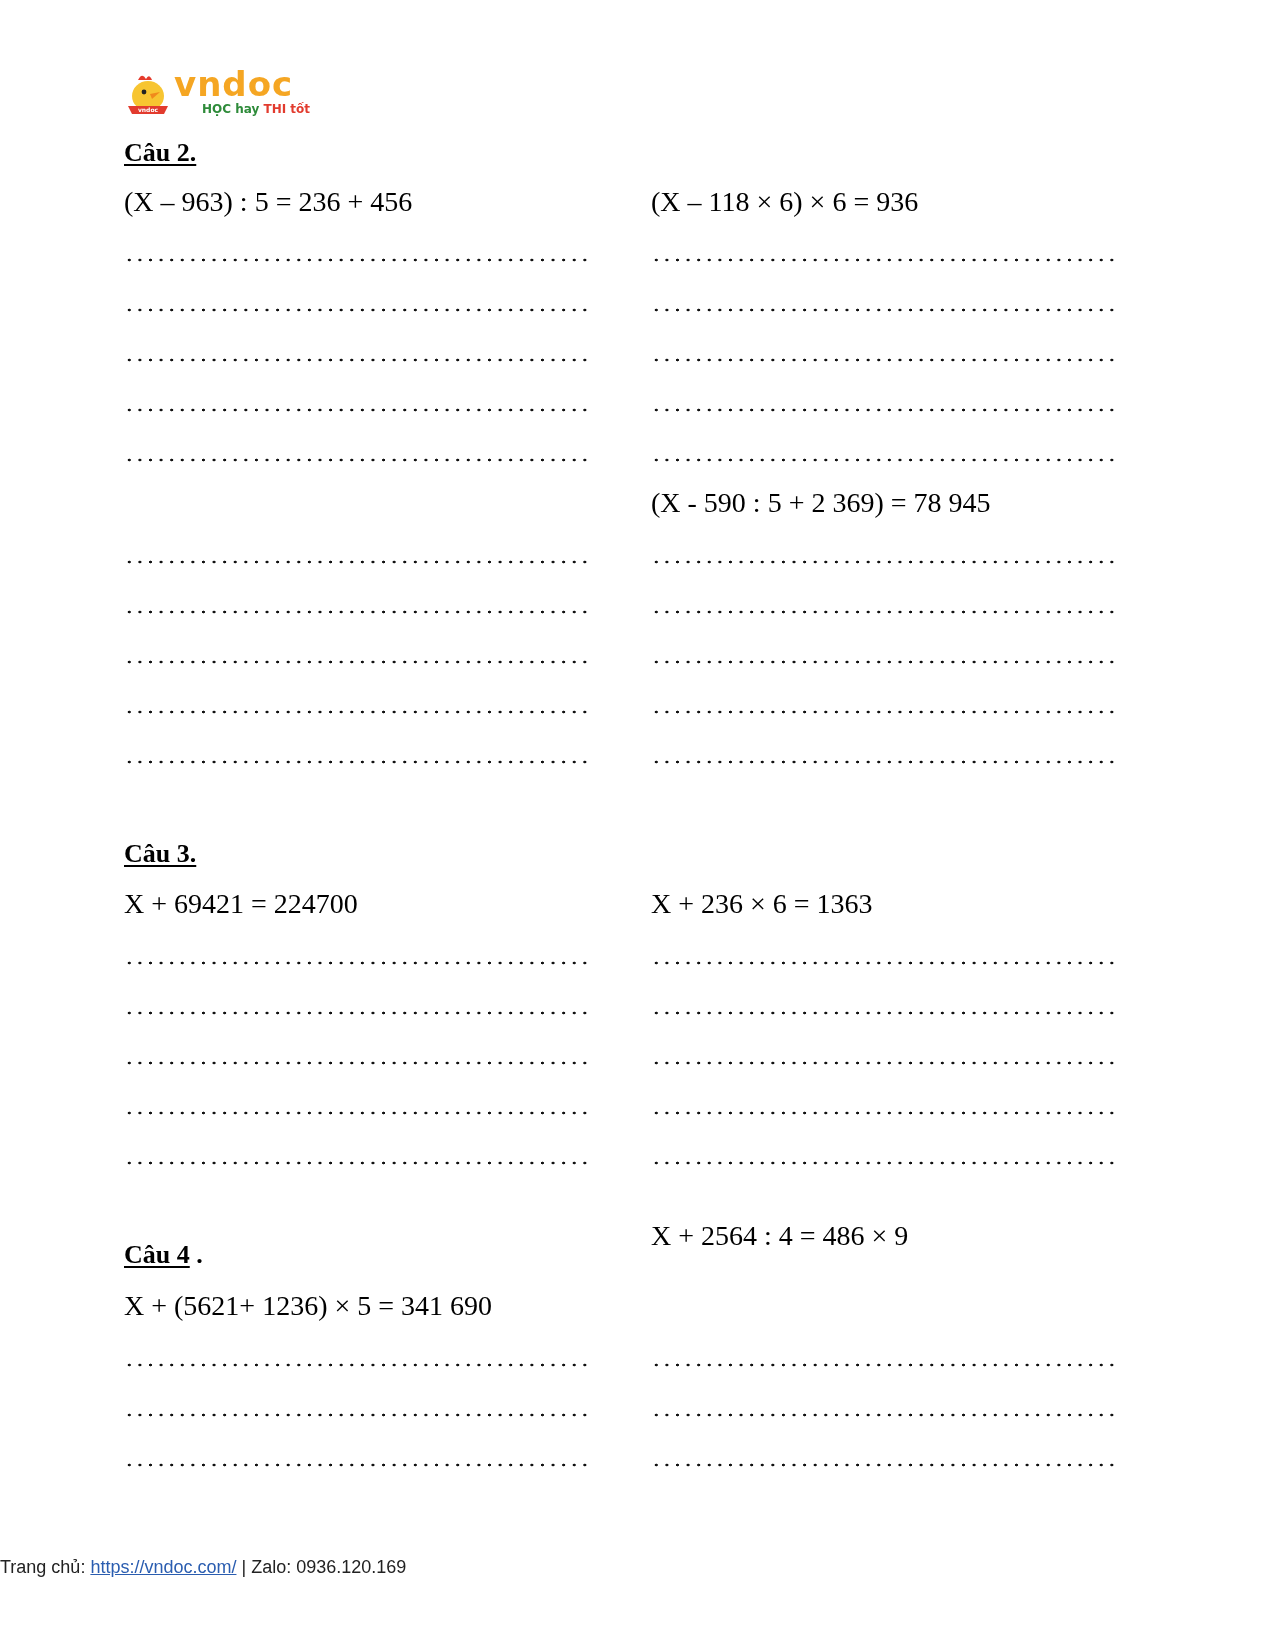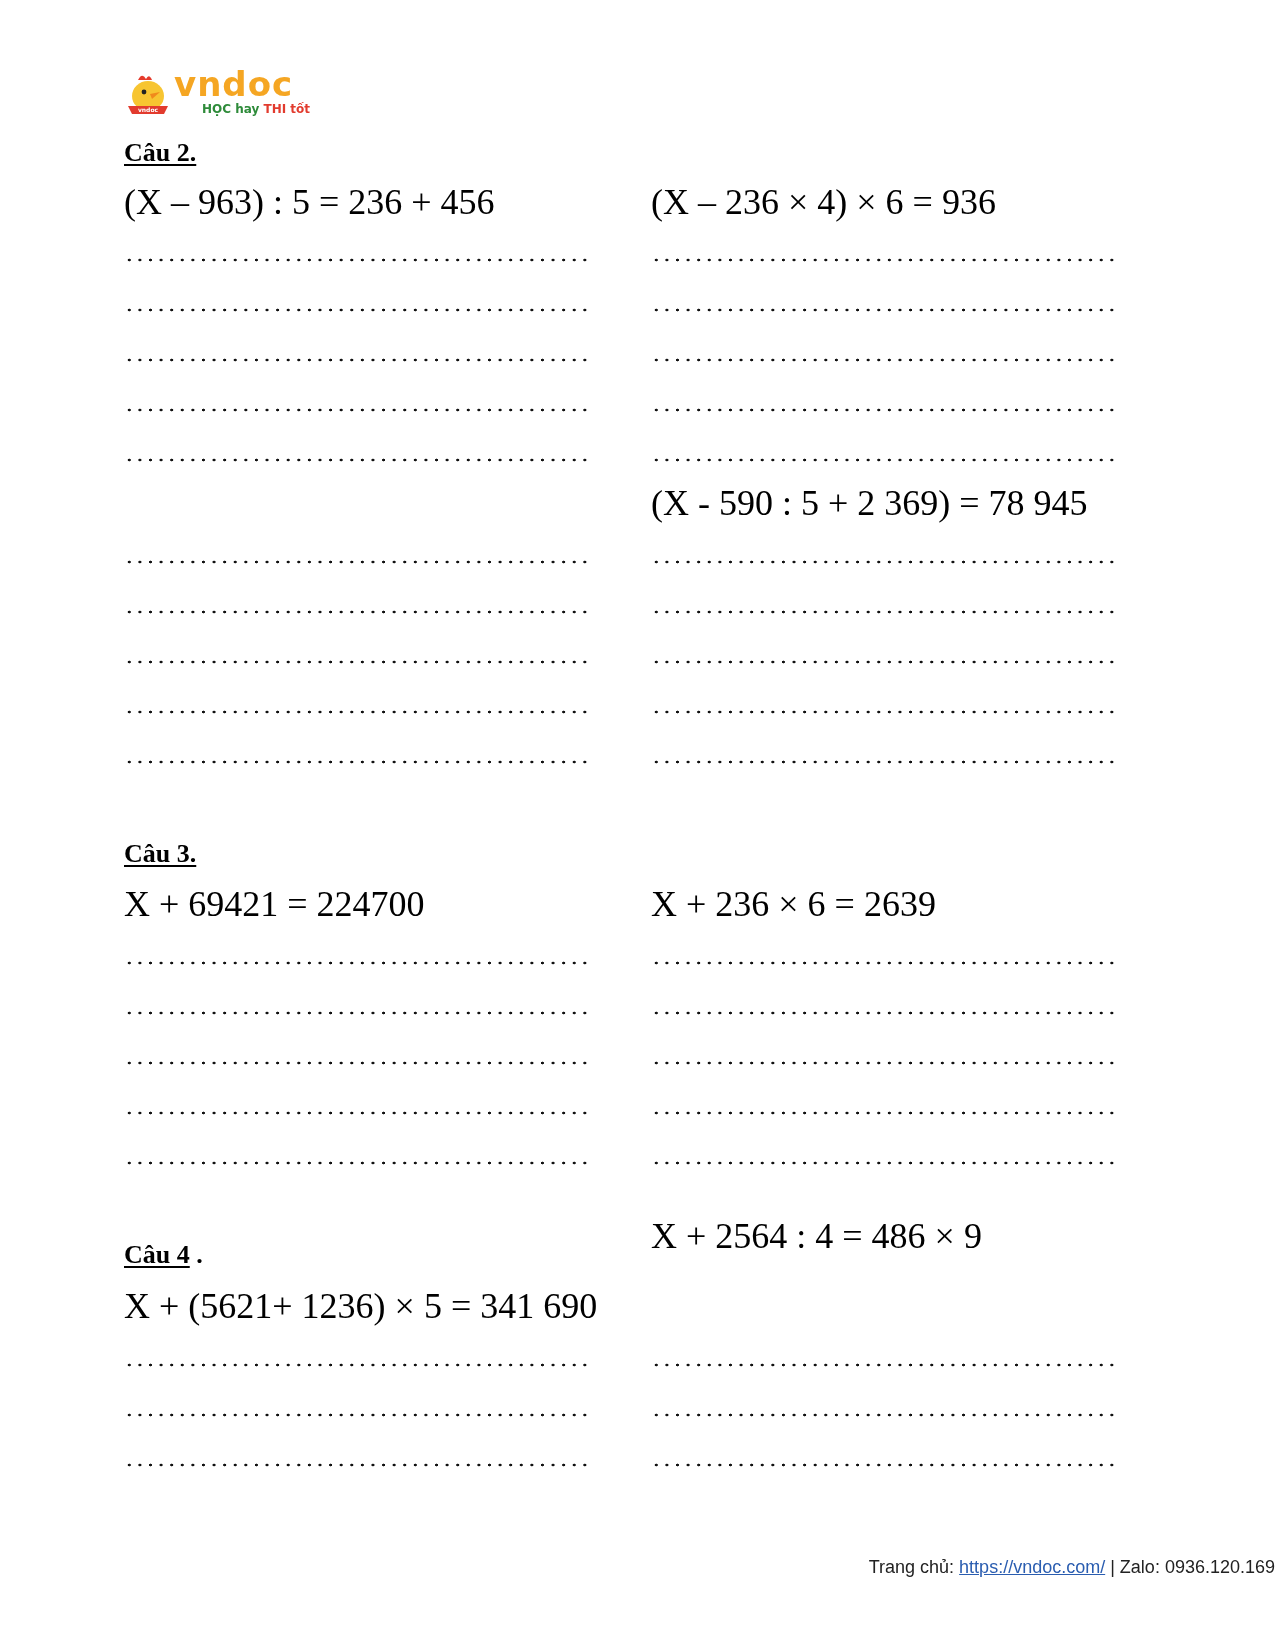--- a/index.html
+++ b/index.html
@@ -7,27 +7,27 @@
   .page { position: absolute; left: 0; top: 0; width: 1275px; height: 1650px; }
   .logo { position: absolute; left: 124px; top: 68px; width: 160px; height: 52px; }
   .logo-chick { position: absolute; left: 0; top: 2px; width: 48px; height: 48px; }
   .logo-word { position: absolute; left: 50px; top: -4px; font-family: "DejaVu Sans", sans-serif; font-weight: bold; font-size: 34px; color: #f5a623; letter-spacing: 1px; line-height: 40px; }
   .logo-tag { position: absolute; left: 52px; top: 33px; font-family: "DejaVu Sans", sans-serif; font-weight: bold; font-size: 12px; line-height: 16px; white-space: nowrap; }
   .logo-tag .g { color: #2e8b3a; margin-left: 26px; }
   .logo-tag .r { color: #e23b2e; }
 
   .heading { position: absolute; left: 124px; font-family: "Liberation Serif", serif; font-weight: bold; font-size: 26px; color: #000; line-height: 30px; white-space: nowrap; }
   .heading .u { text-decoration: underline; text-decoration-thickness: 2px; text-underline-offset: 3px; }
-  .eq { position: absolute; font-family: "Liberation Serif", serif; font-size: 36px; color: #000; line-height: 32px; white-space: nowrap; }
+  .eq { position: absolute; font-family: "Liberation Serif", serif; font-size: 28px; color: #000; line-height: 32px; white-space: nowrap; }
   .dots { position: absolute; width: 466px; height: 4px;
           background-image: radial-gradient(circle, #111 1.3px, transparent 1.6px);
           background-size: 10.6px 4px; background-repeat: repeat-x; }
   .left { left: 124px; }
   .right { left: 651px; }
-  .footer { position: absolute; left: 0; width: 1275px; top: 1556px; text-align: right; font-family: "Liberation Sans", sans-serif; font-size: 18px; color: #222; line-height: 22px; }
+  .footer { position: absolute; left: 0; width: 1275px; top: 1556px; text-align: left; font-family: "Liberation Sans", sans-serif; font-size: 18px; color: #222; line-height: 22px; }
   .footer a { color: #2a5db0; text-decoration: underline; }
 </style>
 </head>
 <body>
 
 <div class="page">
 
   <div class="logo">
     <svg class="logo-chick" viewBox="0 0 48 48">
       <ellipse cx="24" cy="26" rx="16" ry="15" fill="#f7c531"></ellipse>
@@ -37,21 +37,21 @@
       <path d="M4 36 L44 36 L40 44 L8 44 Z" fill="#e23b2e"></path>
       <text x="24" y="42" font-size="6" text-anchor="middle" fill="#fff" font-family="DejaVu Sans, sans-serif" font-weight="bold">vndoc</text>
     </svg>
     <div class="logo-word">vndoc</div>
     <div class="logo-tag"><span class="g">HỌC hay </span><span class="r">THI tốt</span></div>
   </div>
 
   <div class="heading" style="top:138px"><span class="u">Câu 2.</span><span></span></div>
 
   <div class="eq left" style="top:186px">(X – 963) : 5 = 236 + 456</div>
-  <div class="eq right" style="top:186px">(X – 236 × 4) × 6 = 936</div>
+  <div class="eq right" style="top:186px">(X – 118 × 6) × 6 = 936</div>
 
   <div class="dots left" style="top:258px"></div>
   <div class="dots left" style="top:308px"></div>
   <div class="dots left" style="top:358px"></div>
   <div class="dots left" style="top:408px"></div>
   <div class="dots left" style="top:458px"></div>
   <div class="dots right" style="top:258px"></div>
   <div class="dots right" style="top:308px"></div>
   <div class="dots right" style="top:358px"></div>
   <div class="dots right" style="top:408px"></div>
@@ -66,21 +66,21 @@
   <div class="dots left" style="top:760px"></div>
   <div class="dots right" style="top:560px"></div>
   <div class="dots right" style="top:610px"></div>
   <div class="dots right" style="top:660px"></div>
   <div class="dots right" style="top:710px"></div>
   <div class="dots right" style="top:760px"></div>
 
   <div class="heading" style="top:839px"><span class="u">Câu 3.</span><span></span></div>
 
   <div class="eq left" style="top:888px">X +  69421 =  224700</div>
-  <div class="eq right" style="top:888px">X  + 236  × 6  =  2639</div>
+  <div class="eq right" style="top:888px">X  + 236  × 6  =  1363</div>
 
   <div class="dots left" style="top:961px"></div>
   <div class="dots left" style="top:1011px"></div>
   <div class="dots left" style="top:1061px"></div>
   <div class="dots left" style="top:1111px"></div>
   <div class="dots left" style="top:1161px"></div>
   <div class="dots right" style="top:961px"></div>
   <div class="dots right" style="top:1011px"></div>
   <div class="dots right" style="top:1061px"></div>
   <div class="dots right" style="top:1111px"></div>

